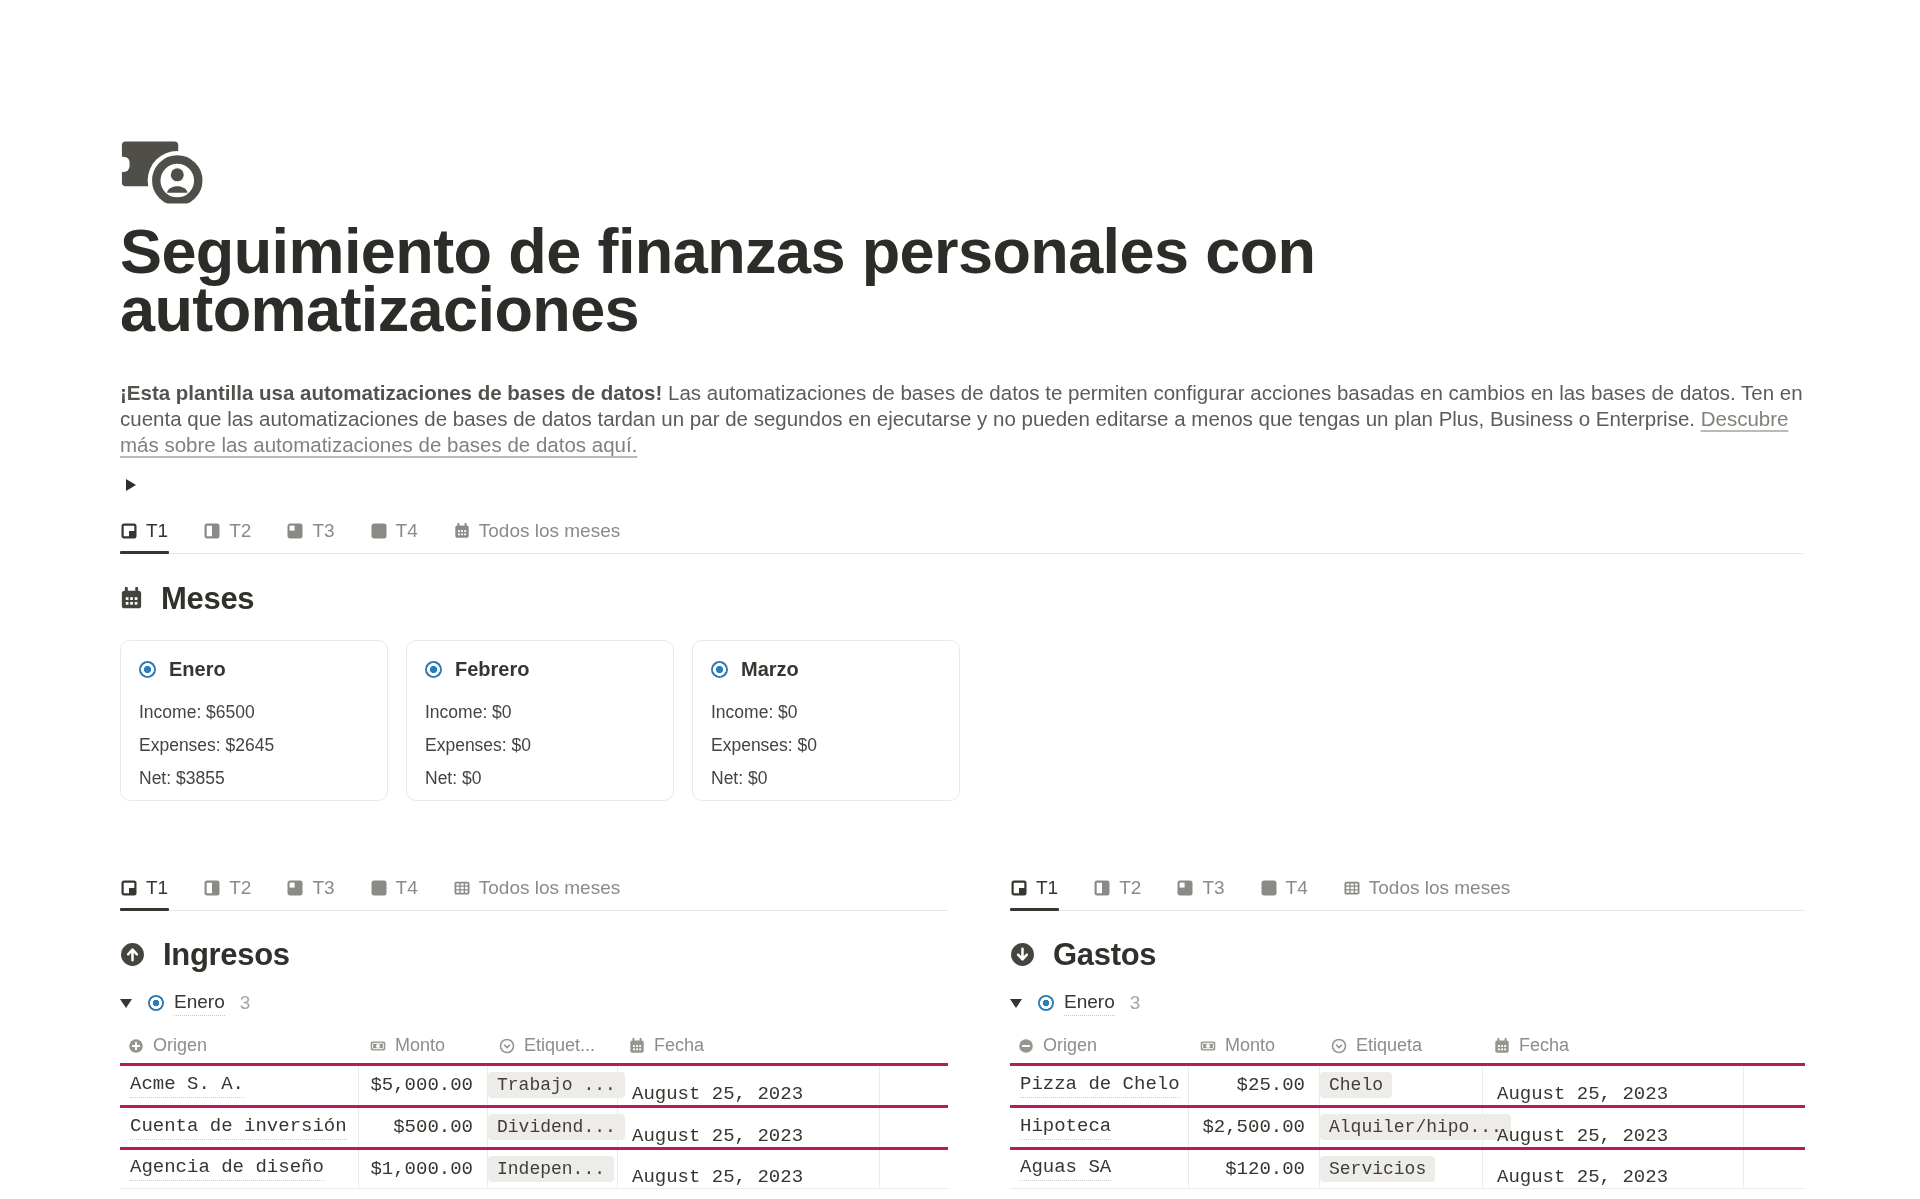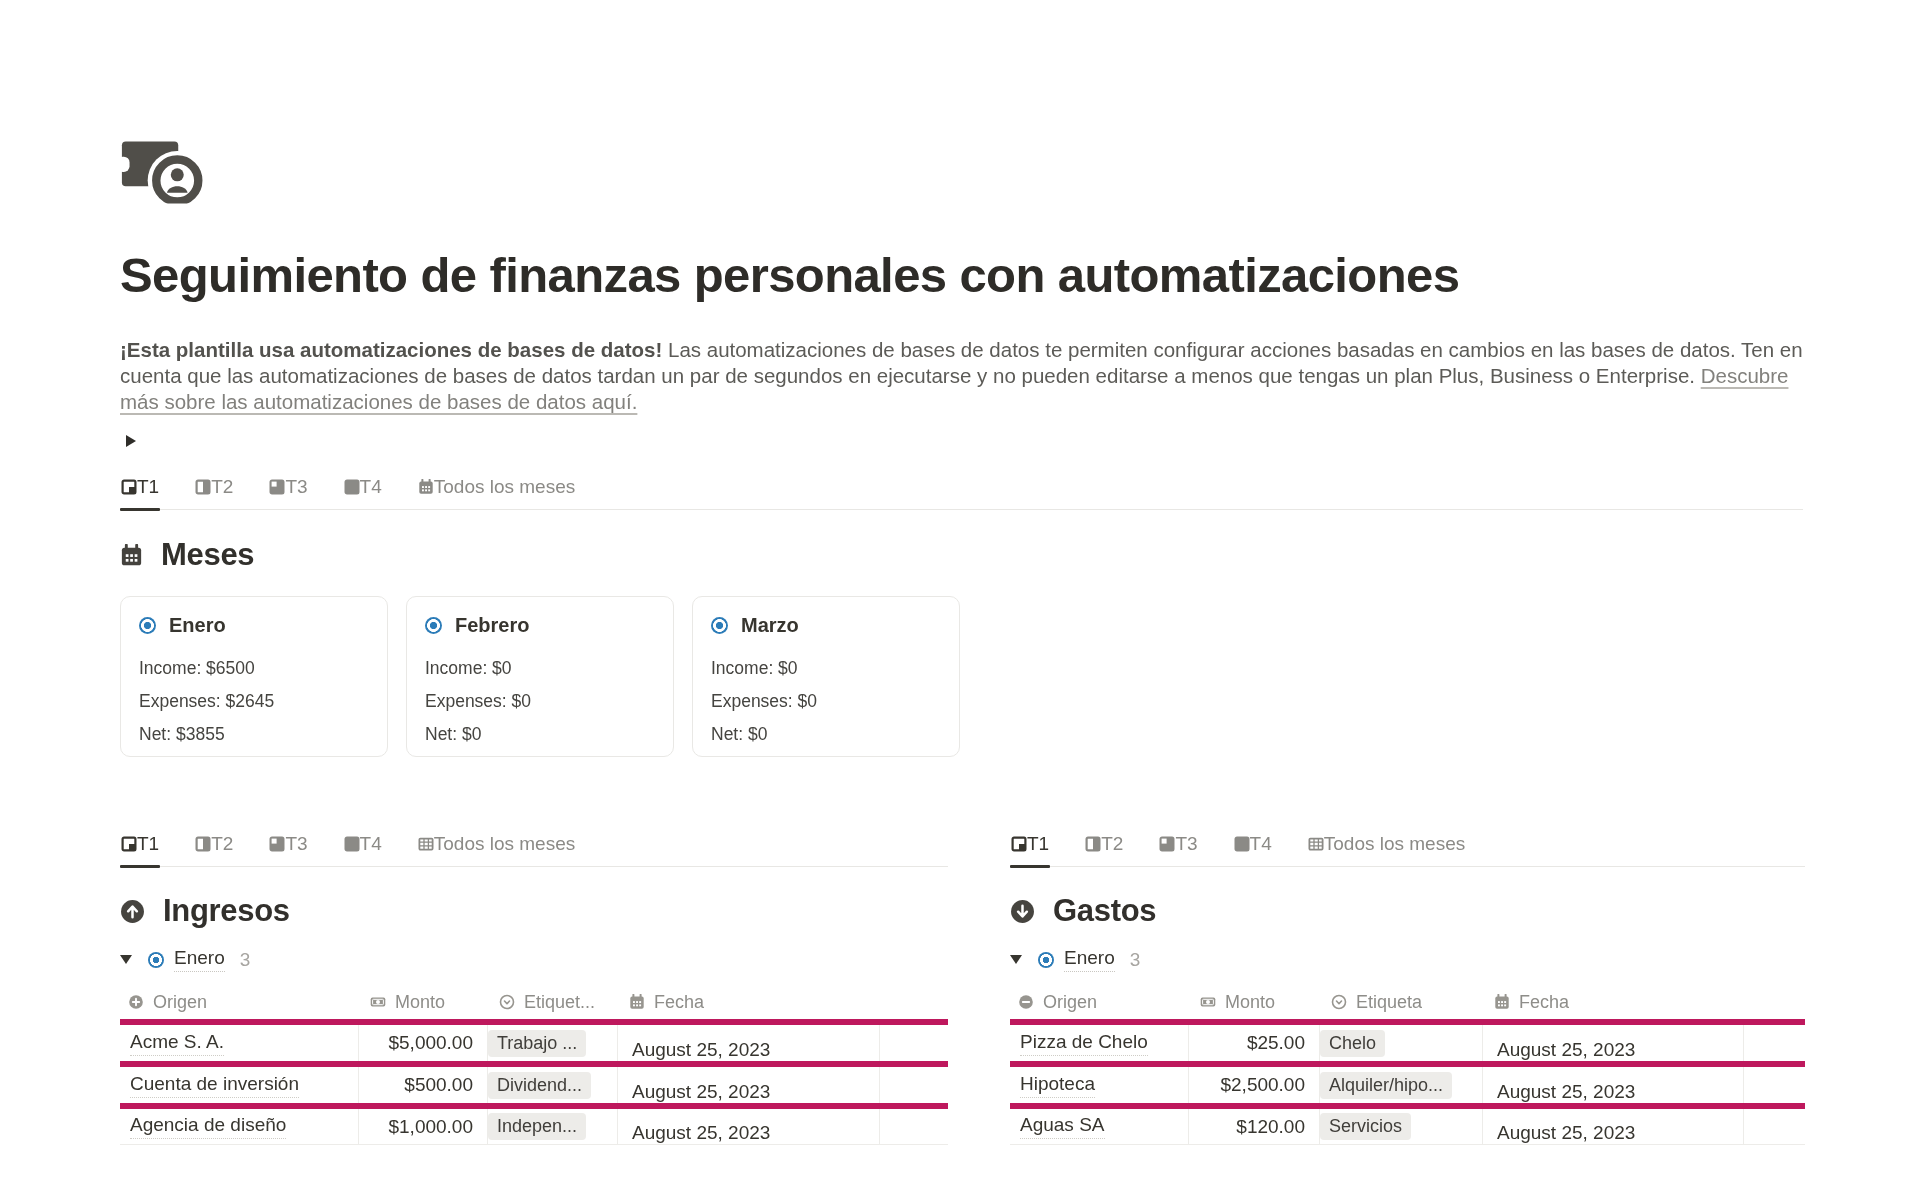--- a/index.html
+++ b/index.html
@@ -10,42 +10,42 @@
     -webkit-font-smoothing:antialiased;
   }
   .page { padding:0 117px 0 120px; }
 
   
   .page-icon { margin-top:138px; width:84px; height:66px; color:#504E49; }
   .page-icon svg { display:block; }
 
   
   .title {
-    margin-top:42px; font-size:49px; line-height:58px; font-weight:700;
+    margin-top:18px; font-size:63px; line-height:58px; font-weight:700;
     color:#2E2C28; letter-spacing:-0.6px;
   }
   .intro {
     margin-top:32px; max-width:1692px; font-size:20.5px; line-height:26px;
     color:#5C5B57;
   }
   .intro .b { font-weight:700; color:#53524E; }
   .intro a.link {
     color:#82817D; text-decoration:underline; text-decoration-color:#BBB9B4;
     text-underline-offset:4px; cursor:pointer;
   }
   .toggle-row { margin-top:17px; display:flex; align-items:center; gap:17px; cursor:pointer; }
   .tri-right { width:0; height:0; border-top:6.5px solid transparent;
     border-bottom:6.5px solid transparent; border-left:10px solid #2F2D29; margin-left:6px; }
   .toggle-label { font-size:20.5px; color:#54534F; }
 
   
   .tabs { display:flex; align-items:flex-end; border-bottom:1px solid #E8E7E4; }
   .tabs.mt-top { margin-top:25px; }
   .tab {
-    display:flex; align-items:center; font-size:19px; color:#8B8A86;
+    display:flex; align-items:center; gap:9px; font-size:19px; color:#8B8A86;
     padding:4px 1px 11px 1px; margin-right:34px; position:relative; cursor:pointer;
     white-space:nowrap;
   }
   .tab.active { color:#37352F; font-weight:500; }
   .tab.active::after {
     content:""; position:absolute; left:0; right:0; bottom:-1.5px; height:3px;
     background:#37352F; border-radius:1px;
   }
   .ticon { display:inline-flex; }
   .ticon svg { display:block; }
@@ -92,21 +92,21 @@
 
   
   .tbl { margin-top:13px; }
   .tr { display:grid; align-items:center; }
   .grid-l { grid-template-columns:238px 129px 130px 262px 1fr; }
   .grid-r { grid-template-columns:178px 131px 163px 261px 1fr; }
   .thead { height:34px; color:#8E8D89; font-size:18px; }
   .th { display:flex; align-items:center; gap:9px; padding-left:12px; }
   .th:first-child { padding-left:8px; }
   .th svg { display:block; flex:none; color:#97958F; }
-  .row { height:42px; border-top:6px solid #be185d; cursor:pointer; }
+  .row { height:42px; border-top:3px solid #be185d; cursor:pointer;font-family:Liberation Mono, monospace; }
   .tbl .row:last-of-type { border-bottom:1px solid #EDECE9; }
   .td { height:100%; display:flex; align-items:center; }
   .td + .td { border-left:1px solid #EDECE9; }
   .td.c-origen { padding-left:10px; font-size:19px; color:#37352F; }
   .td.c-origen .u { border-bottom:1px dotted #CFCDC7; padding-bottom:2px; }
   .td.c-monto { justify-content:flex-end; padding-right:14px; font-size:19px; color:#37352F; }
   .td.c-tag { }
   .pill {
     background:#EDECE9; border-radius:4px; padding:3px 9px; font-size:18px;
     color:#403E3A; white-space:nowrap;

